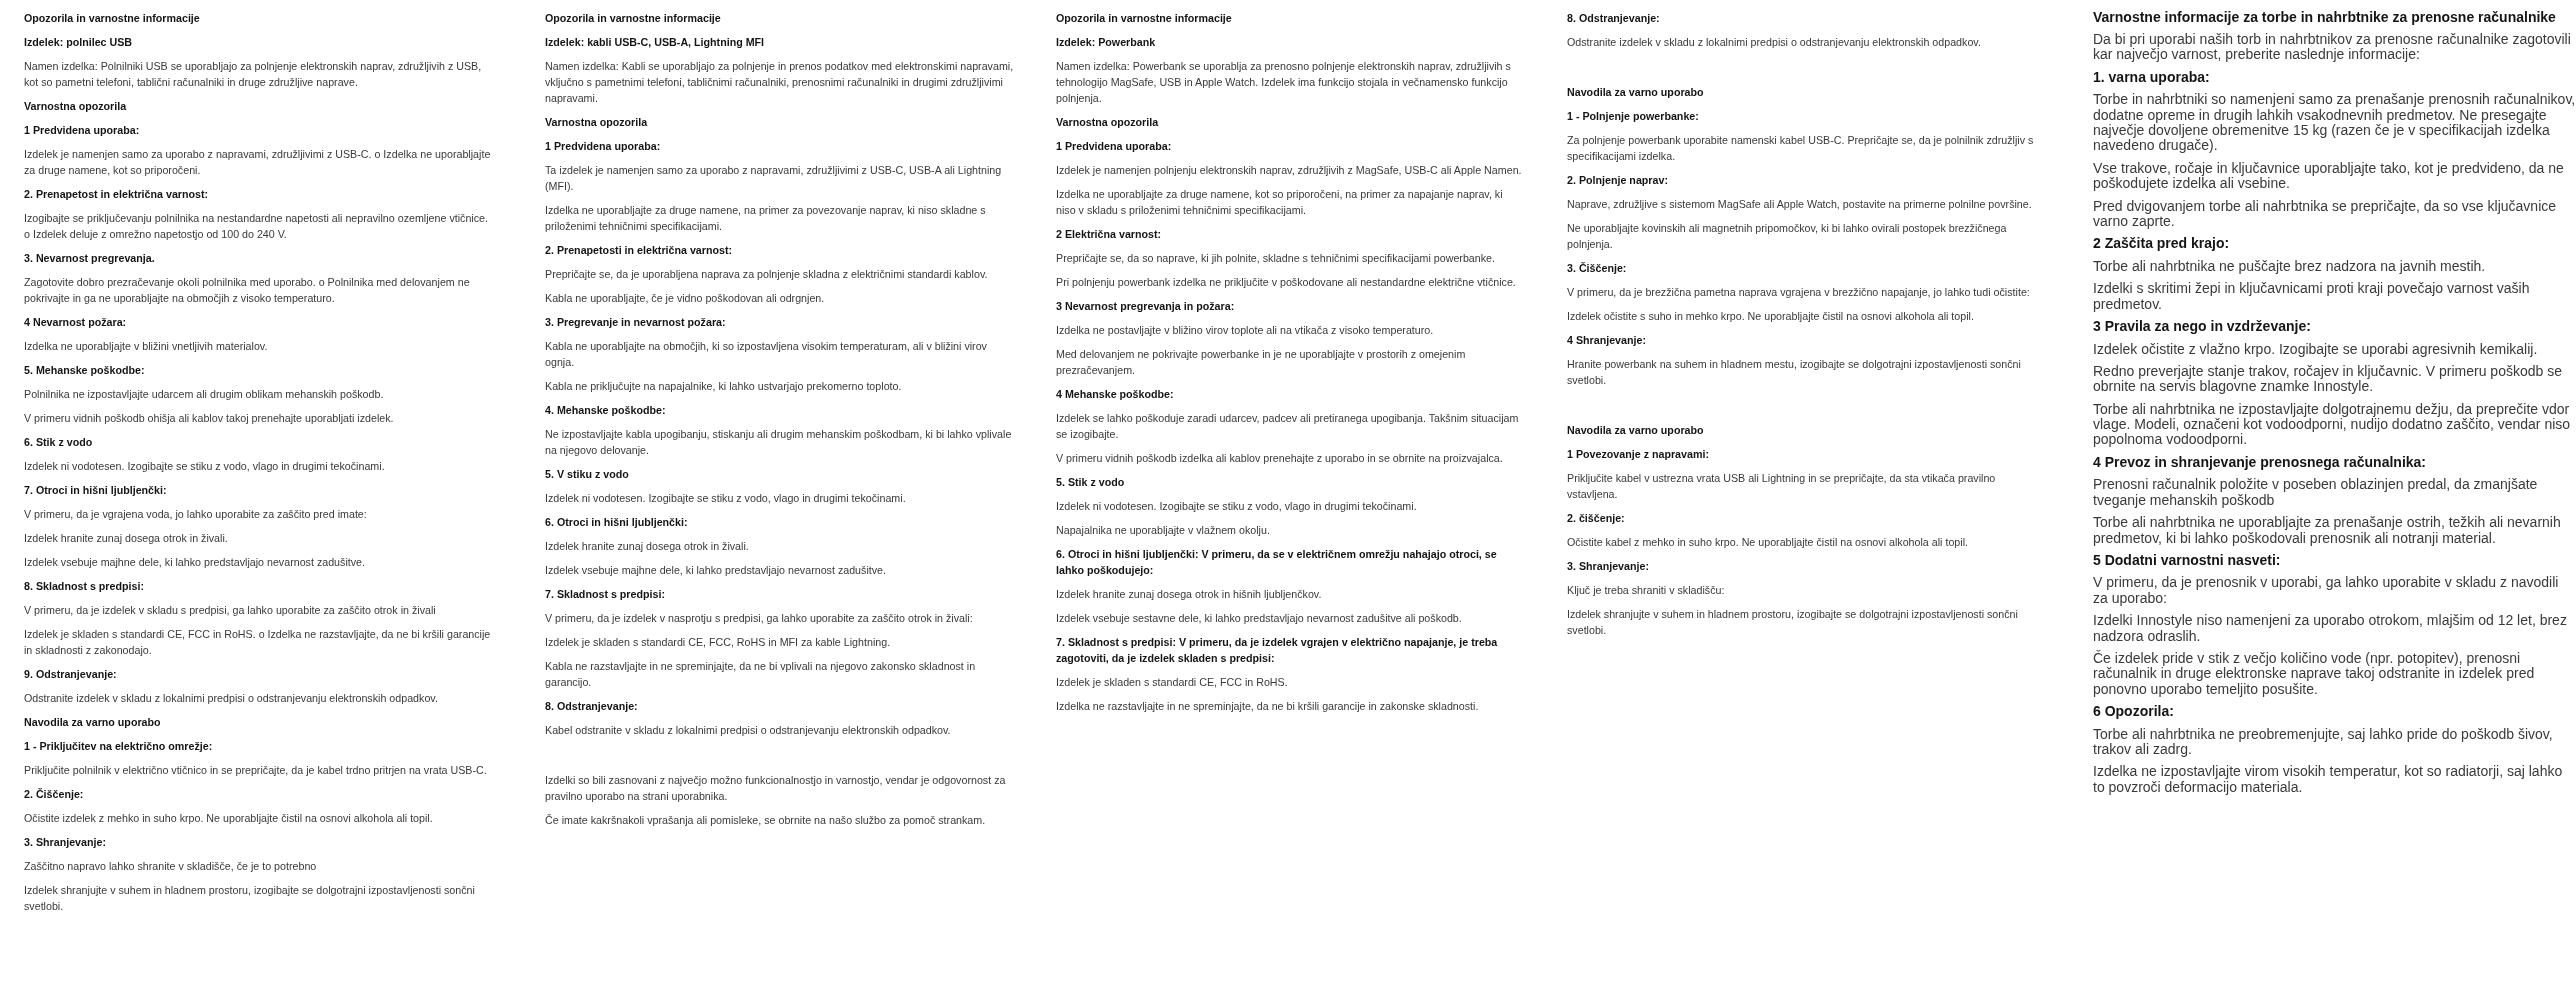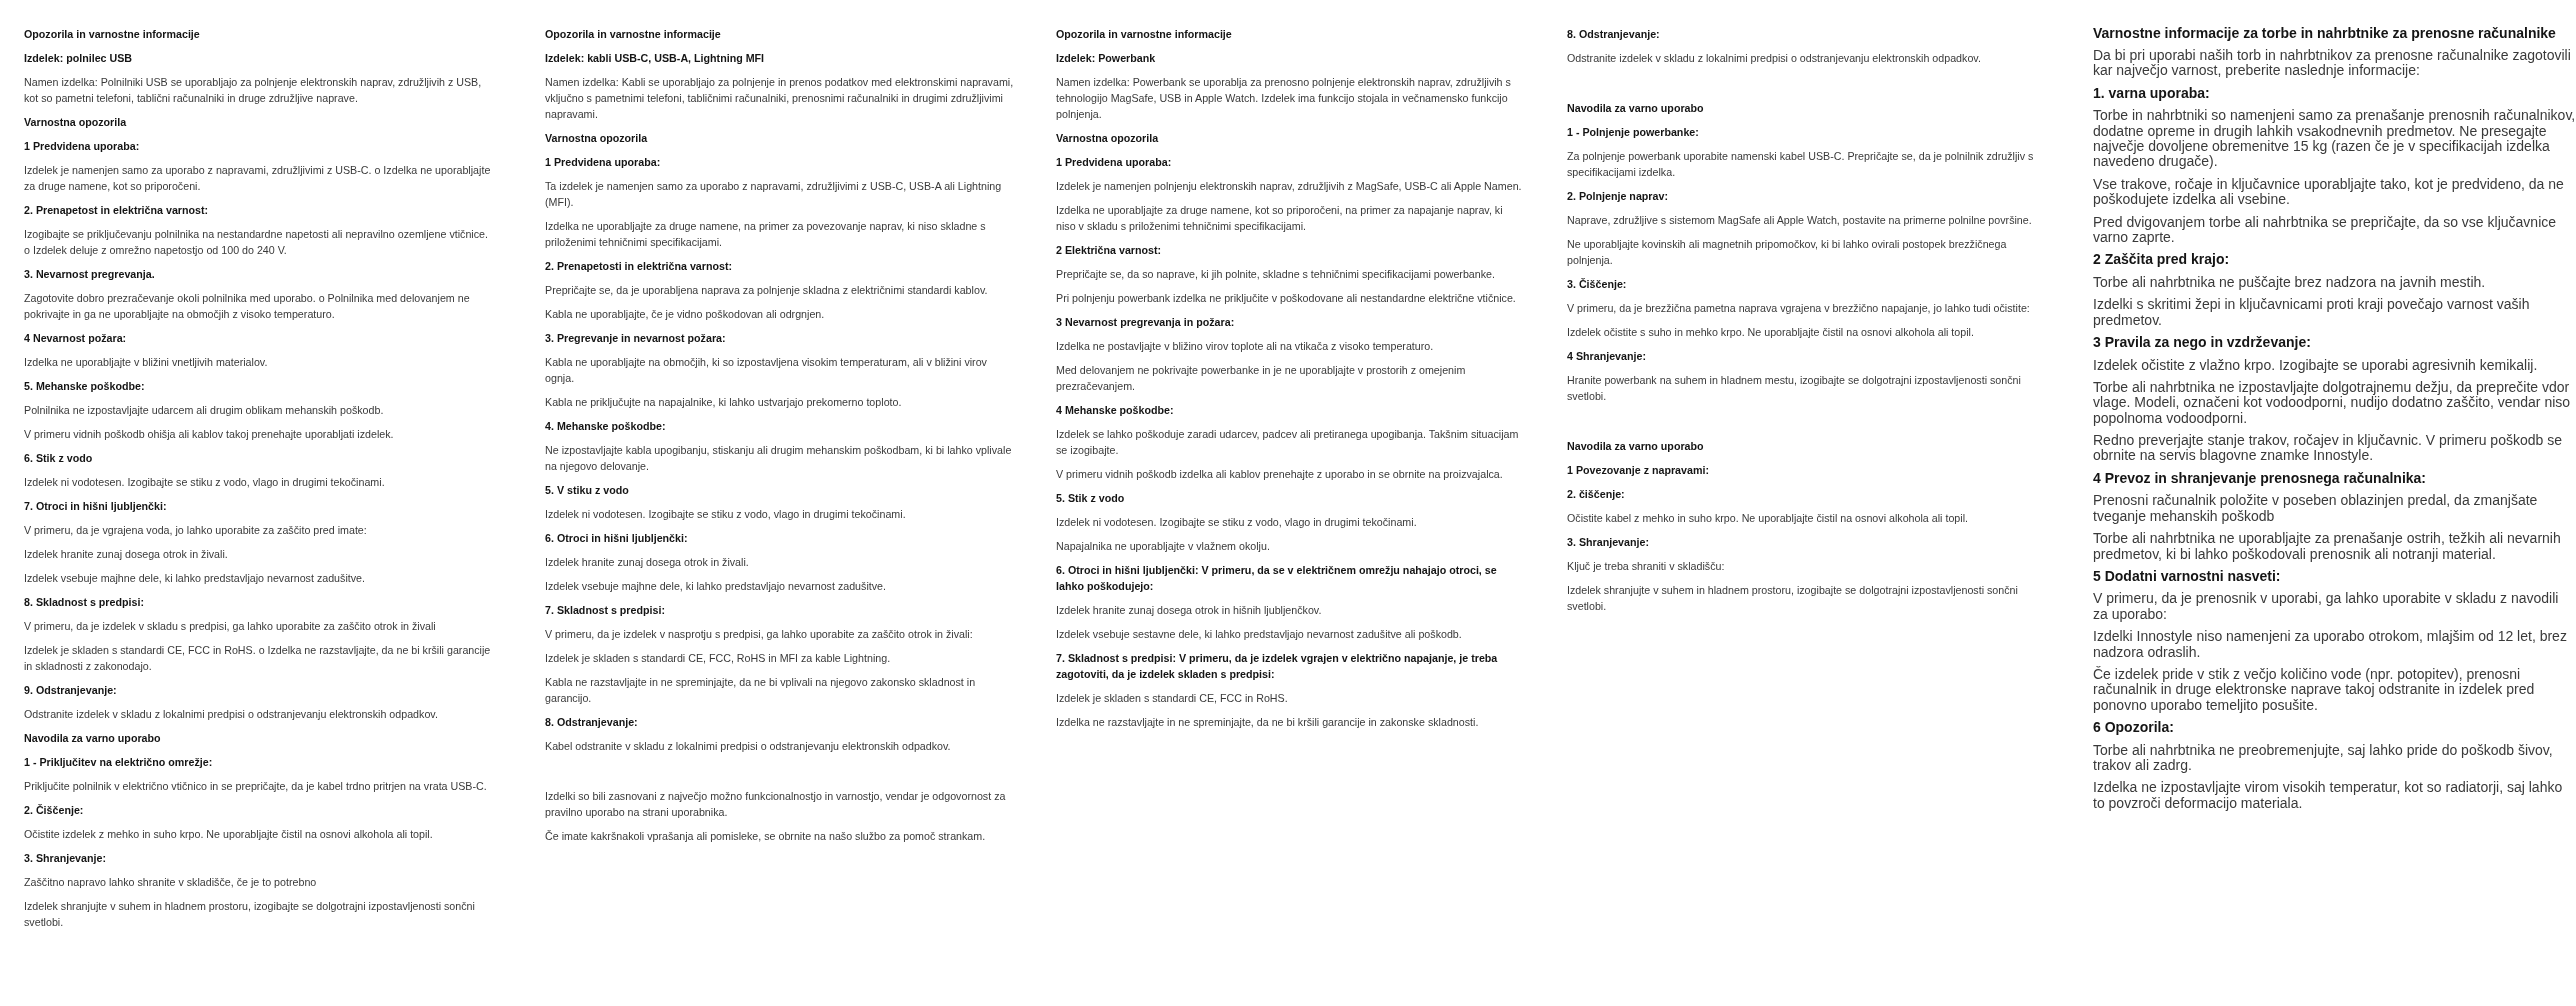--- a/index.html
+++ b/index.html
@@ -2,21 +2,21 @@
 <html style="font-size:13px"><head>
 <meta charset="utf-8">
 <style>
   html,body{margin:0;padding:0;background:#ffffff;}
   body{
     width:2576px;height:1006px;position:relative;overflow:hidden;
     font-family:"Liberation Sans","DejaVu Sans",sans-serif;
     -webkit-font-smoothing:antialiased;
   }
   .doc{position:absolute;inset:0;}
-  .col{position:absolute;top:9.7px;width:469px;font-size:10.7px;line-height:16px;color:#3a3a3a;margin-top:16px;}
+  .col{position:absolute;top:9.7px;width:469px;font-size:10.7px;line-height:16px;color:#3a3a3a;}
   .col-0{left:24px;}
   .col-1{left:545px;}
   .col-2{left:1056px;}
   .col-3{left:1567px;}
   .col-4{left:2093px;width:483px;font-size:14px;line-height:15.3px;}
   .blk{margin:0 0 8px 0;}
   .col-4 .blk{margin:0 0 7.2px 0;}
   .h1,.h2{font-weight:700;color:#151515;}
   .p{font-weight:400;}
   .spacer{height:26px;margin:0;}
@@ -130,40 +130,41 @@
       <div class="blk p">Naprave, združljive s sistemom MagSafe ali Apple Watch, postavite na primerne polnilne površine.</div>
       <div class="blk p">Ne uporabljajte kovinskih ali magnetnih pripomočkov, ki bi lahko ovirali postopek brezžičnega polnjenja.</div>
       <div class="blk h2">3. Čiščenje:</div>
       <div class="blk p">V primeru, da je brezžična pametna naprava vgrajena v brezžično napajanje, jo lahko tudi očistite:</div>
       <div class="blk p">Izdelek očistite s suho in mehko krpo. Ne uporabljajte čistil na osnovi alkohola ali topil.</div>
       <div class="blk h2">4 Shranjevanje:</div>
       <div class="blk p">Hranite powerbank na suhem in hladnem mestu, izogibajte se dolgotrajni izpostavljenosti sončni svetlobi.</div>
       <div class="blk spacer"></div>
       <div class="blk h2">Navodila za varno uporabo</div>
       <div class="blk h2">1 Povezovanje z napravami:</div>
+      <div class="blk p">Priključite kabel v ustrezna vrata USB ali Lightning in se prepričajte, da sta vtikača pravilno vstavljena.</div>
       <div class="blk h2">2. čiščenje:</div>
       <div class="blk p">Očistite kabel z mehko in suho krpo. Ne uporabljajte čistil na osnovi alkohola ali topil.</div>
       <div class="blk h2">3. Shranjevanje:</div>
       <div class="blk p">Ključ je treba shraniti v skladišču:</div>
       <div class="blk p">Izdelek shranjujte v suhem in hladnem prostoru, izogibajte se dolgotrajni izpostavljenosti sončni svetlobi.</div>
     </div>
     <div class="col col-4">
       <div class="blk h1">Varnostne informacije za torbe in nahrbtnike za prenosne računalnike</div>
       <div class="blk p">Da bi pri uporabi naših torb in nahrbtnikov za prenosne računalnike zagotovili kar največjo varnost, preberite naslednje informacije:</div>
       <div class="blk h2">1. varna uporaba:</div>
       <div class="blk p">Torbe in nahrbtniki so namenjeni samo za prenašanje prenosnih računalnikov, dodatne opreme in drugih lahkih vsakodnevnih predmetov. Ne presegajte največje dovoljene obremenitve 15 kg (razen če je v specifikacijah izdelka navedeno drugače).</div>
       <div class="blk p">Vse trakove, ročaje in ključavnice uporabljajte tako, kot je predvideno, da ne poškodujete izdelka ali vsebine.</div>
       <div class="blk p">Pred dvigovanjem torbe ali nahrbtnika se prepričajte, da so vse ključavnice varno zaprte.</div>
       <div class="blk h2">2 Zaščita pred krajo:</div>
       <div class="blk p">Torbe ali nahrbtnika ne puščajte brez nadzora na javnih mestih.</div>
       <div class="blk p">Izdelki s skritimi žepi in ključavnicami proti kraji povečajo varnost vaših predmetov.</div>
       <div class="blk h2">3 Pravila za nego in vzdrževanje:</div>
       <div class="blk p">Izdelek očistite z vlažno krpo. Izogibajte se uporabi agresivnih kemikalij.</div>
+      <div class="blk p">Redno preverjajte stanje trakov, ročajev in ključavnic. V primeru poškodb se obrnite na servis blagovne znamke Innostyle.</div>
       <div class="blk p">Torbe ali nahrbtnika ne izpostavljajte dolgotrajnemu dežju, da preprečite vdor vlage. Modeli, označeni kot vodoodporni, nudijo dodatno zaščito, vendar niso popolnoma vodoodporni.</div>
-      <div class="blk p">Redno preverjajte stanje trakov, ročajev in ključavnic. V primeru poškodb se obrnite na servis blagovne znamke Innostyle.</div>
       <div class="blk h2">4 Prevoz in shranjevanje prenosnega računalnika:</div>
       <div class="blk p">Prenosni računalnik položite v poseben oblazinjen predal, da zmanjšate tveganje mehanskih poškodb</div>
       <div class="blk p">Torbe ali nahrbtnika ne uporabljajte za prenašanje ostrih, težkih ali nevarnih predmetov, ki bi lahko poškodovali prenosnik ali notranji material.</div>
       <div class="blk h2">5 Dodatni varnostni nasveti:</div>
       <div class="blk p">V primeru, da je prenosnik v uporabi, ga lahko uporabite v skladu z navodili za uporabo:</div>
       <div class="blk p">Izdelki Innostyle niso namenjeni za uporabo otrokom, mlajšim od 12 let, brez nadzora odraslih.</div>
       <div class="blk p">Če izdelek pride v stik z večjo količino vode (npr. potopitev), prenosni računalnik in druge elektronske naprave takoj odstranite in izdelek pred ponovno uporabo temeljito posušite.</div>
       <div class="blk h2">6 Opozorila:</div>
       <div class="blk p">Torbe ali nahrbtnika ne preobremenjujte, saj lahko pride do poškodb šivov, trakov ali zadrg.</div>
       <div class="blk p">Izdelka ne izpostavljajte virom visokih temperatur, kot so radiatorji, saj lahko to povzroči deformacijo materiala.</div>

